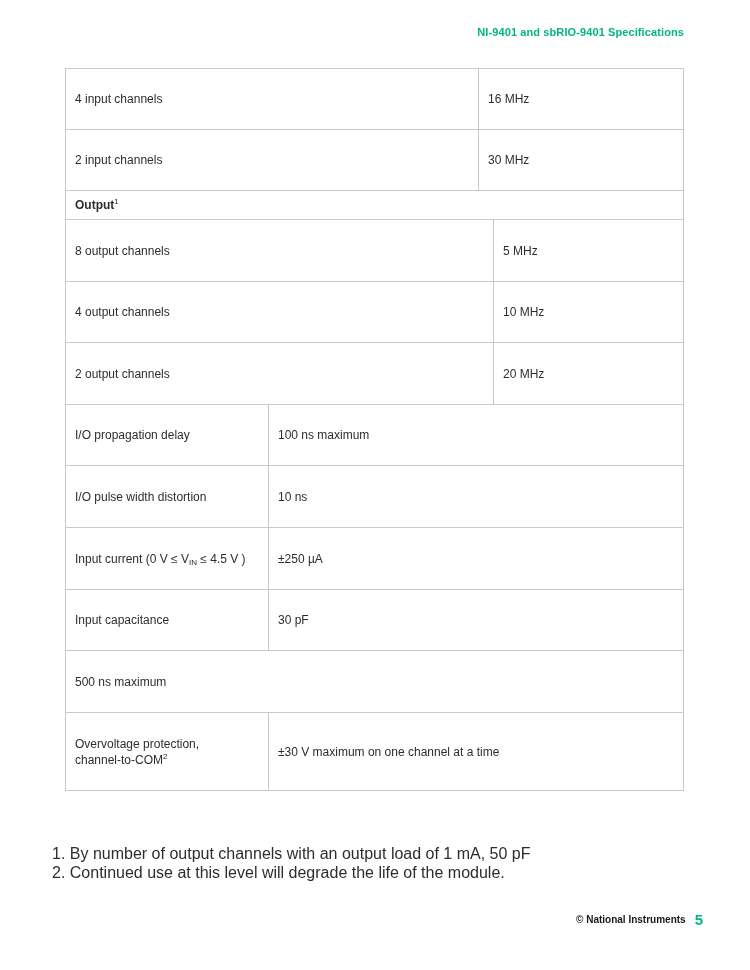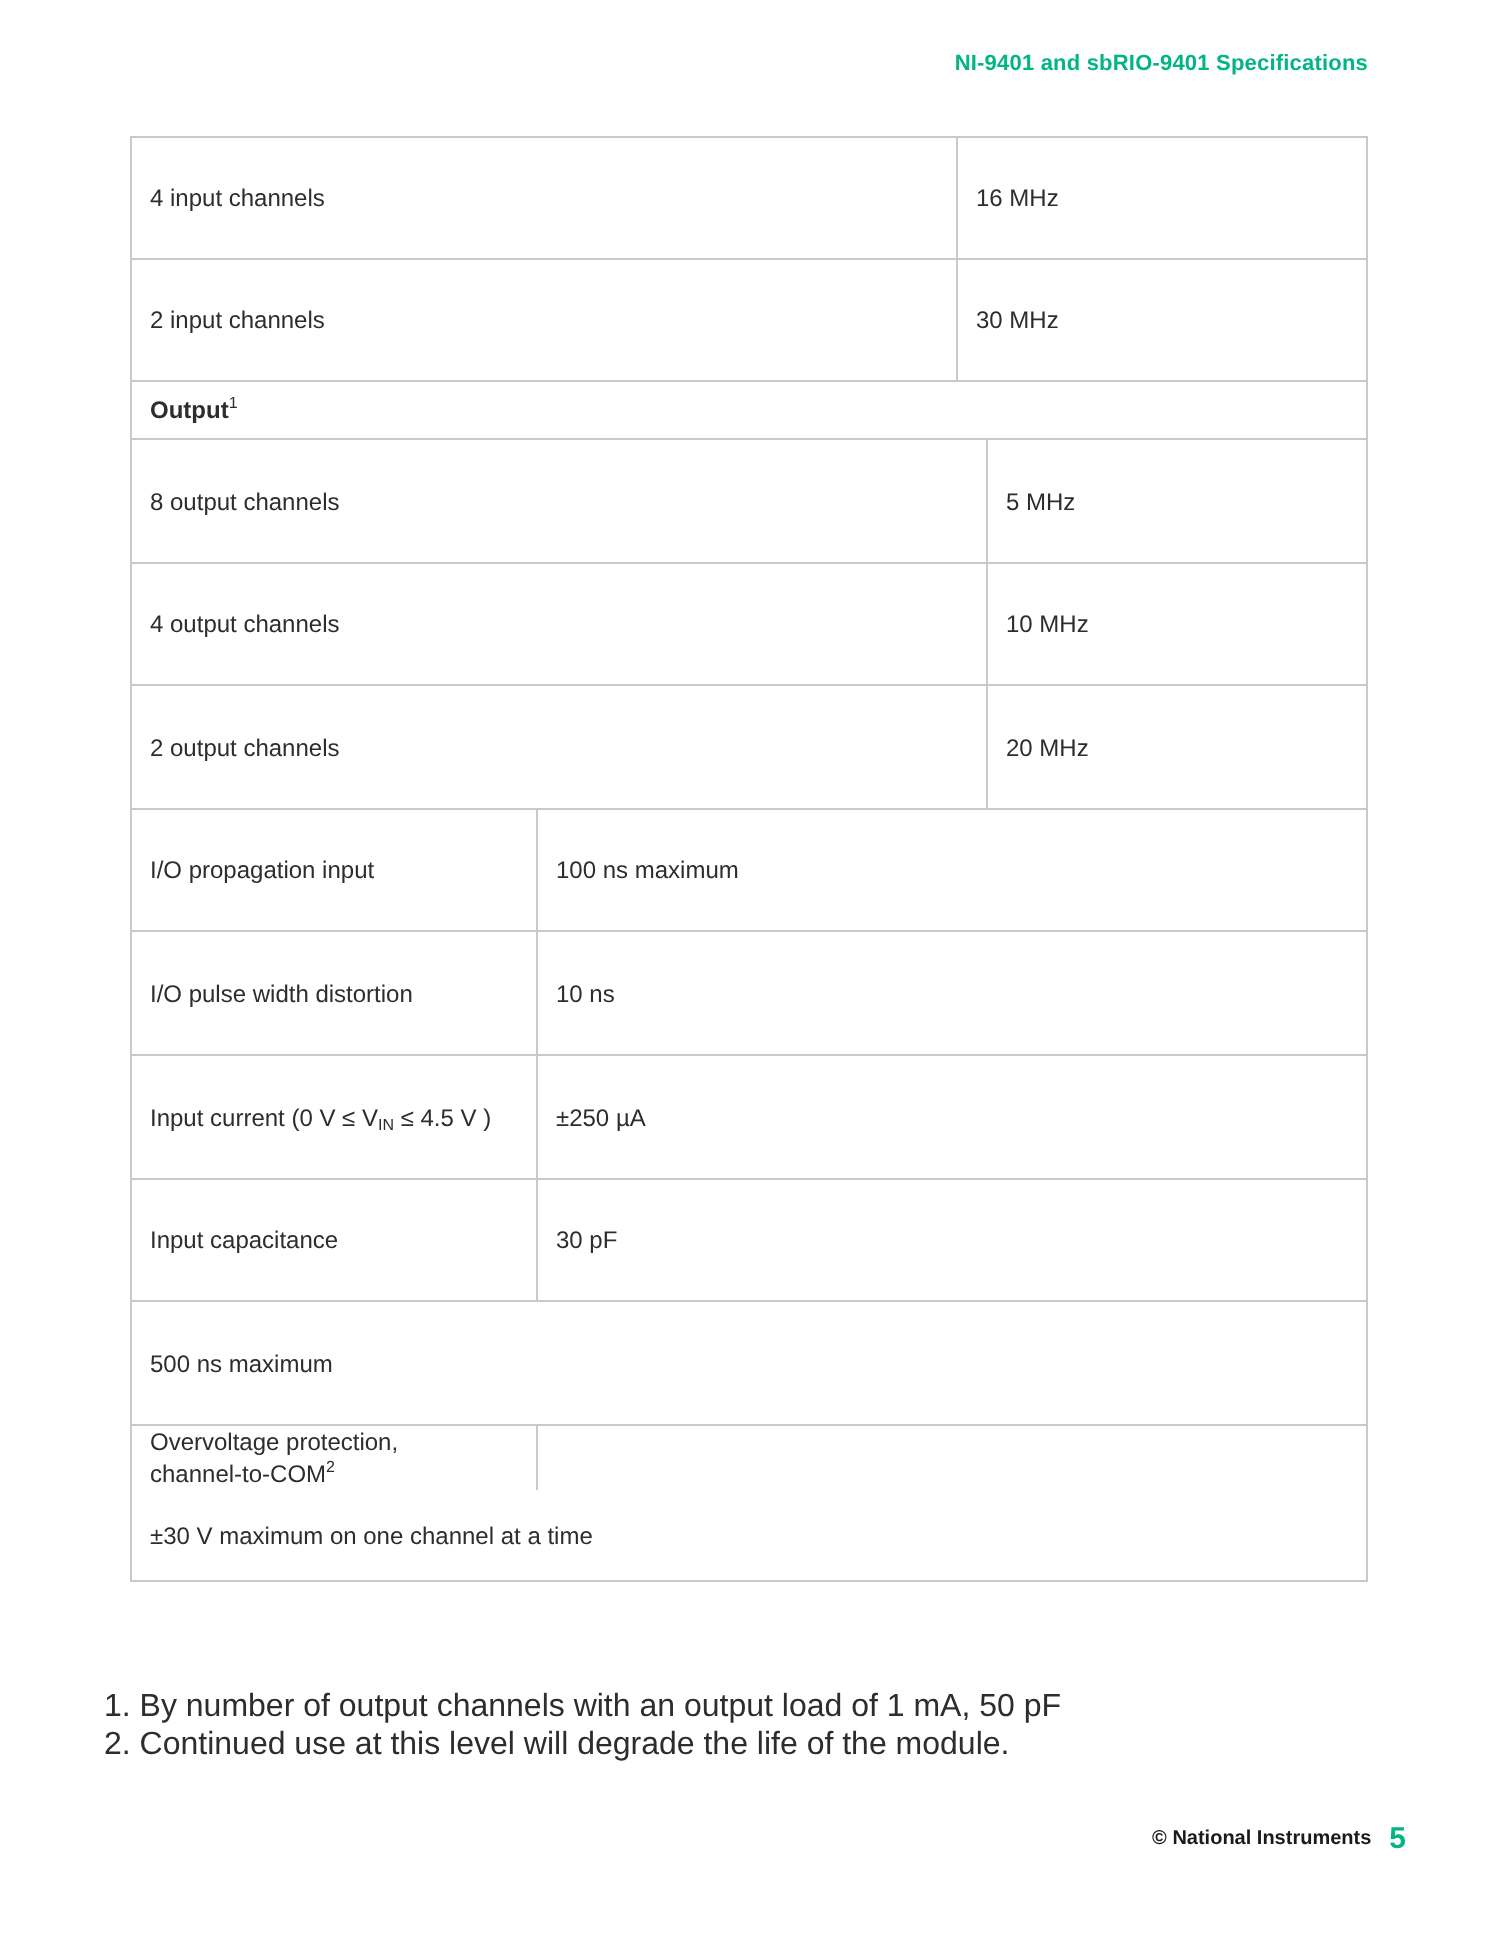--- a/index.html
+++ b/index.html
@@ -39,21 +39,21 @@
     border-right: 1px solid #c9c9c9;
     font-size: 12px;
   }
   .row {
     display: flex;
     border-bottom: 1px solid #c9c9c9;
   }
   .h61 { height: 61px; }
   .h62 { height: 62px; }
   .h29 { height: 29px; }
-  .h78 { height: 78px; flex-direction: column; }
+  .h78 { height: 78px; }
   .cell {
     display: flex;
     align-items: center;
     padding: 0 10px 0 9px;
     line-height: 16px;
   }
   .cell.left { border-right: 1px solid #c9c9c9; flex: none; }
   .cell.right { flex: 1; }
   .split-input  .left { width: 413px; }
   .split-output .left { width: 428px; }
@@ -152,21 +152,21 @@
       <div class="cell left">
           <span>2 output channels</span>
         </div>
       <div class="cell right">
           <span>20 MHz</span>
         </div>
     </div>
 
     <div class="row h61 split-narrow">
       <div class="cell left">
-          <span>I/O propagation input</span>
+          <span>I/O propagation delay</span>
         </div>
       <div class="cell right">
           <span>100 ns maximum</span>
         </div>
     </div>
     <div class="row h62 split-narrow">
       <div class="cell left">
           <span>I/O pulse width distortion</span>
         </div>
       <div class="cell right">

